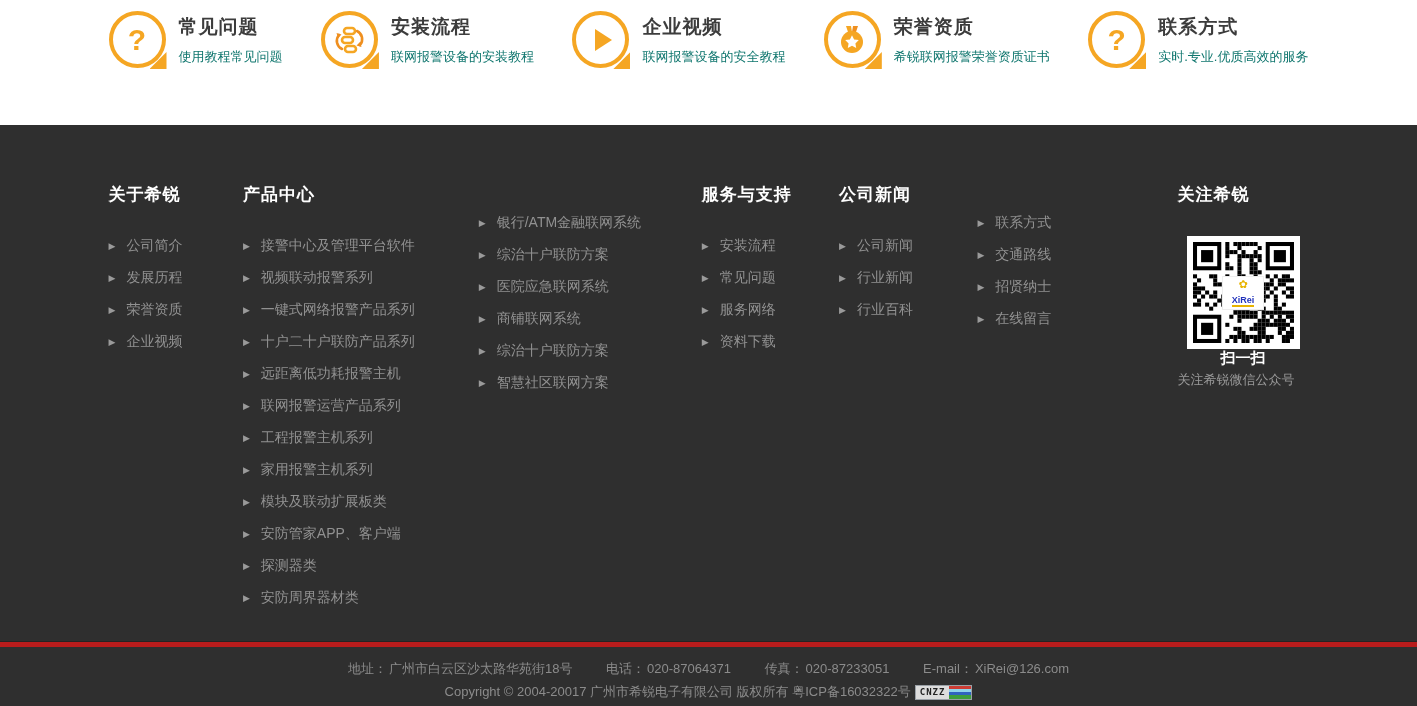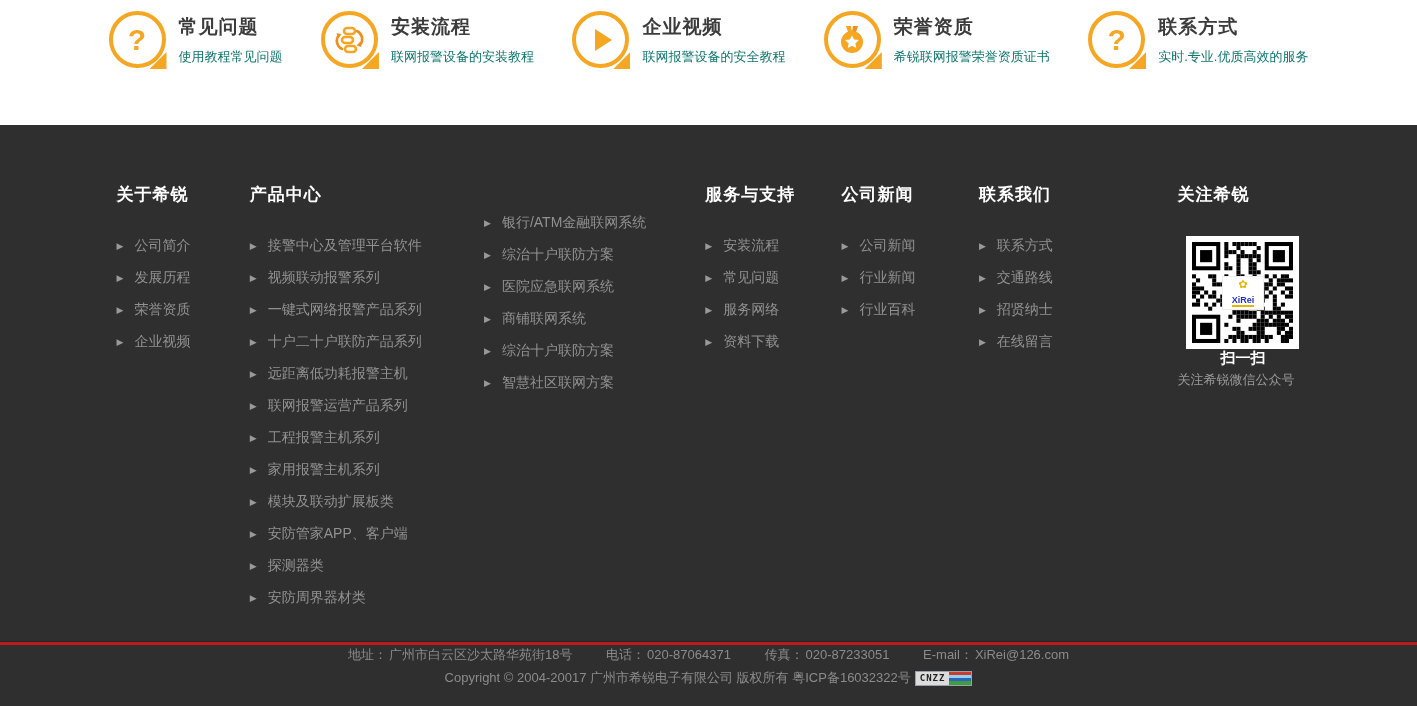--- a/index.html
+++ b/index.html
@@ -20,33 +20,33 @@
   .f-sub { font-size:13px; color:#0f766e; margin-top:8px; }
 
   
   .footer { height:581px; background:#2f2f2f; position:relative; }
   .footer-cols { display:flex; padding-top:58px; }
   .fcol h3 { color:#fff; font-size:17px; font-weight:bold; letter-spacing:1px; }
   .fcol ul { list-style:none; margin-top:24px; }
   .fcol li { display:flex; align-items:center; height:32px; cursor:pointer; }
   .fcol .arr { color:#9a9a9a; font-size:9px; margin-right:11px; line-height:1; }
   .fcol .lnk { color:#919191; font-size:14px; }
-  .c1{width:135px;margin-left:8px;} .c2{width:237px;} .c3{width:224px;} .c4{width:138px;} .c5{width:139px;} .c6{width:201px;} .c7{flex:1;}
+  .c1{width:135px;} .c2{width:237px;} .c3{width:224px;} .c4{width:138px;} .c5{width:139px;} .c6{width:201px;} .c7{flex:1;}
 
   
   .qr-box { margin-top:30px; width:113px; height:113px; background:#fff; position:relative; padding:6px; margin-left:9px; }
   .qr-box svg { display:block; }
   .qr-logo { position:absolute; left:50%; top:50%; transform:translate(-50%,-50%); width:42px; height:34px; background:#fff; border:1px solid #eee; text-align:center; padding-top:2px; }
   .qr-flower { color:#E8B400; font-size:11px; line-height:10px; }
   .qr-name { color:#2233bb; font-weight:bold; font-size:9px; line-height:10px; border-bottom:2px solid #E8B400; display:inline-block; }
   .scan { color:#fff; font-size:15px; font-weight:bold; text-align:center; width:131px; }
   .qr-caption { color:#9a9a9a; font-size:13px; margin-top:3px; white-space:nowrap; }
 
   
-  .footer-bottom { position:absolute; left:0; right:0; bottom:0; height:64px; border-top:3px solid #b91c1c; box-shadow:0 -1px 0 #242424; text-align:center; padding-top:1px; }
+  .footer-bottom { position:absolute; left:0; right:0; bottom:0; height:64px; border-top:5px solid #b91c1c; box-shadow:0 -1px 0 #242424; text-align:center; padding-top:13px; }
   .fb-line1 { font-size:13px; color:#8b8b8b; }
   .fb-line1 .grp { margin:0 15px; }
   .fb-line1 .lbl { margin-right:2px; }
   .fb-line2 { font-size:13px; color:#8b8b8b; margin-top:5px; display:flex; align-items:center; justify-content:center; gap:4px; }
   .cnzz { display:inline-flex; height:15px; border:1px solid #9aa0a6; background:#dcdcdc; cursor:pointer; }
   .cnzz .txt { font-family:"DejaVu Sans Mono",monospace; font-size:9px; font-weight:bold; color:#222; padding:1px 4px 0 4px; letter-spacing:1px; }
   .cnzz .stripes { width:22px; display:flex; flex-direction:column; }
   .cnzz .stripes i { flex:1; display:block; }
   .s-red{background:#cc3b33;} .s-cyan{background:#8fd4ec;} .s-blue{background:#2f63c0;} .s-green{background:#3d9e3d;}
 </style>
@@ -281,21 +281,20 @@
             <span class="lnk">行业新闻</span>
           </li>
           <li>
             <span class="arr">▶</span>
             <span class="lnk">行业百科</span>
           </li>
         </ul>
     </div>
 
     <div class="fcol c6">
-      <h3>联系我们</h3>
       <ul>
           <li>
             <span class="arr">▶</span>
             <span class="lnk">联系方式</span>
           </li>
           <li>
             <span class="arr">▶</span>
             <span class="lnk">交通路线</span>
           </li>
           <li>

